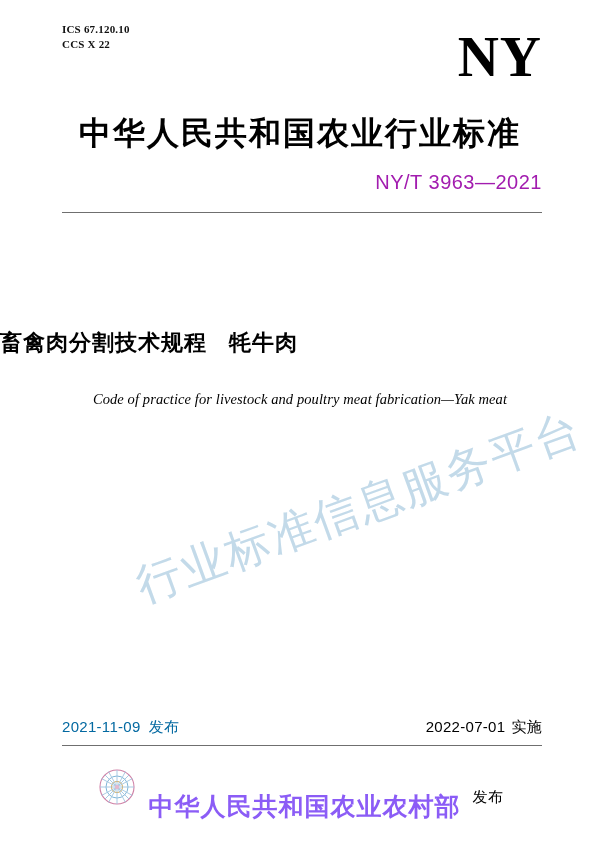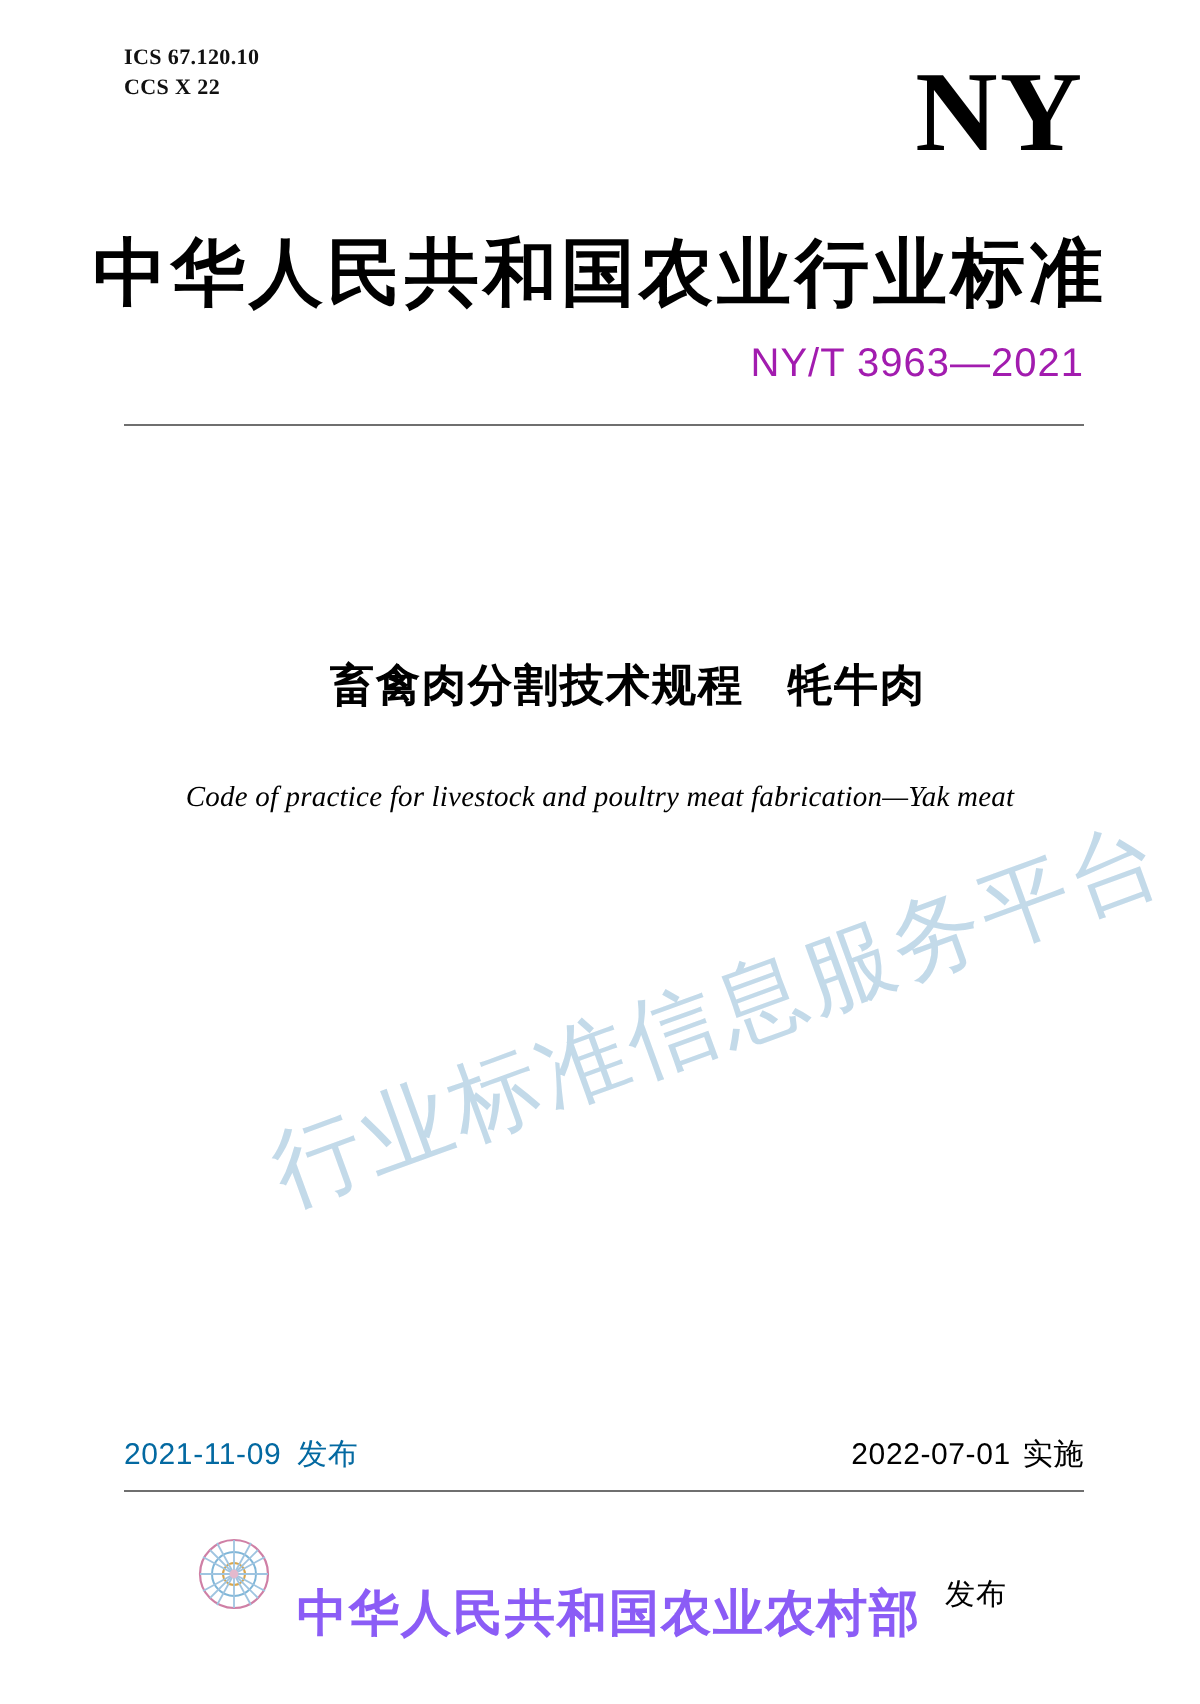--- a/index.html
+++ b/index.html
@@ -51,21 +51,21 @@
   }
 
   .std-title {
     position: absolute;
     left: 0;
     right: 0;
     top: 112px;
     text-align: center;
     font-family: "DejaVu Sans", sans-serif;
     font-weight: bold;
-    font-size: 37px;
+    font-size: 32px;
     letter-spacing: 2px;
     color: #000;
   }
 
   .std-number {
     position: absolute;
     right: 58px;
     top: 171px;
     font-family: "Liberation Sans", sans-serif;
     font-size: 20px;
@@ -81,27 +81,26 @@
     height: 1px;
     background: #6f6f6f;
   }
 
   
   .doc-title {
     position: absolute;
     left: 0;
     right: 0;
     top: 328px;
-    text-align: center;
+    text-align: left;
     font-family: "DejaVu Sans", sans-serif;
     font-weight: bold;
     font-size: 22px;
     letter-spacing: 1px;
     color: #000;
-    padding-left: 28px;
   }
   .doc-title .gap { display: inline-block; width: 22px; }
 
   .doc-subtitle {
     position: absolute;
     left: 0;
     right: 0;
     top: 391px;
     text-align: center;
     font-family: "Liberation Serif", serif;

